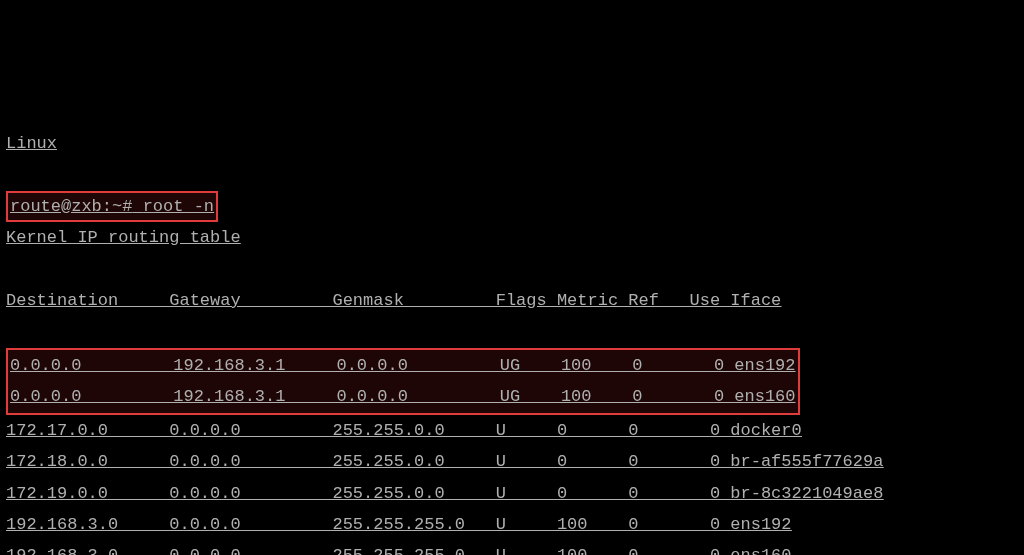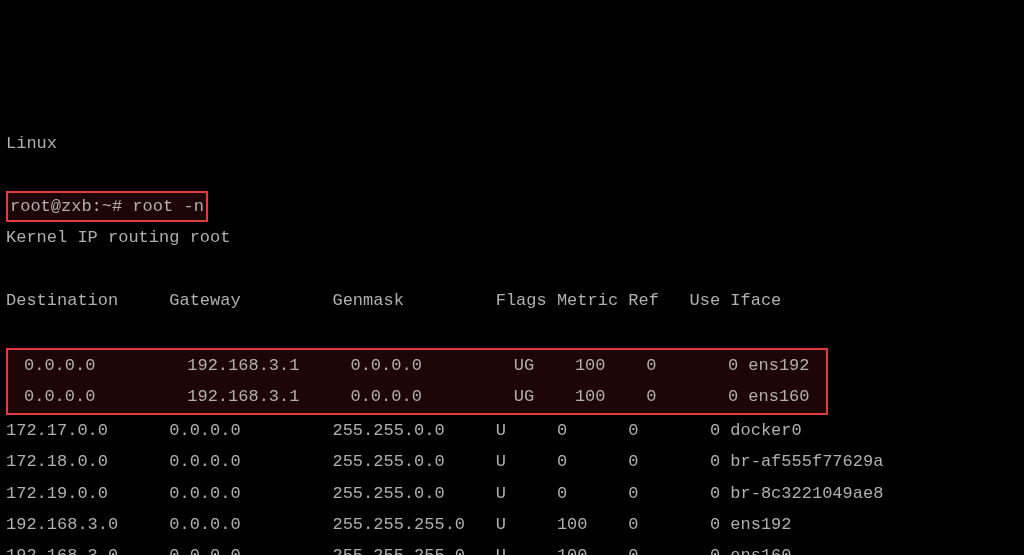--- a/index.html
+++ b/index.html
@@ -1,18 +1,19 @@
 <!DOCTYPE html>
 <html><head>
   <meta charset="utf-8">
   <style>
     * {
       margin: 0;
       padding: 0;
       box-sizing: border-box;
+      text-decoration: underline;
     }
     body {
       background: #000;
       color: #b0b0b0;
       font-family: "Courier New", monospace;
       font-size: 17px;
       line-height: 1.85;
       padding: 2px 6px;
       width: 1024px;
       height: 555px;
@@ -26,32 +27,32 @@
       display: inline-block;
       border: 2px solid #e03c3c;
       background: rgba(200,40,40,0.15);
       padding: 0 2px;
       line-height: 1.6;
     }
     .highlight-rows {
       border: 2px solid #e03c3c;
       background: rgba(200,40,40,0.15);
       display: inline-block;
-      padding: 0 16px;
+      padding: 0 2px;
       line-height: 1.85;
     }
   </style>
 </head>
 <body>
 
 
 
 <span class="line">Linux</span>
-<span class="highlight-cmd"><span>root@zxb:~#</span> <span>root -n</span></span>
-<span class="line">Kernel IP routing root</span>
+<span class="highlight-cmd"><span>route@zxb:~#</span> <span>root -n</span></span>
+<span class="line">Kernel IP routing table</span>
 <span class="line" id="hdr">Destination     Gateway         Genmask         Flags Metric Ref   Use Iface</span>
 <span class="highlight-rows" id="hrows">0.0.0.0         192.168.3.1     0.0.0.0         UG    100    0       0 ens192
 0.0.0.0         192.168.3.1     0.0.0.0         UG    100    0       0 ens160</span>
 <div id="rows"><span class="line">172.17.0.0      0.0.0.0         255.255.0.0     U     0      0       0 docker0</span><span class="line">172.18.0.0      0.0.0.0         255.255.0.0     U     0      0       0 br-af555f77629a</span><span class="line">172.19.0.0      0.0.0.0         255.255.0.0     U     0      0       0 br-8c3221049ae8</span><span class="line">192.168.3.0     0.0.0.0         255.255.255.0   U     100    0       0 ens192</span><span class="line">192.168.3.0     0.0.0.0         255.255.255.0   U     100    0       0 ens160</span></div>
 
 
 
 
 
 </body></html>

